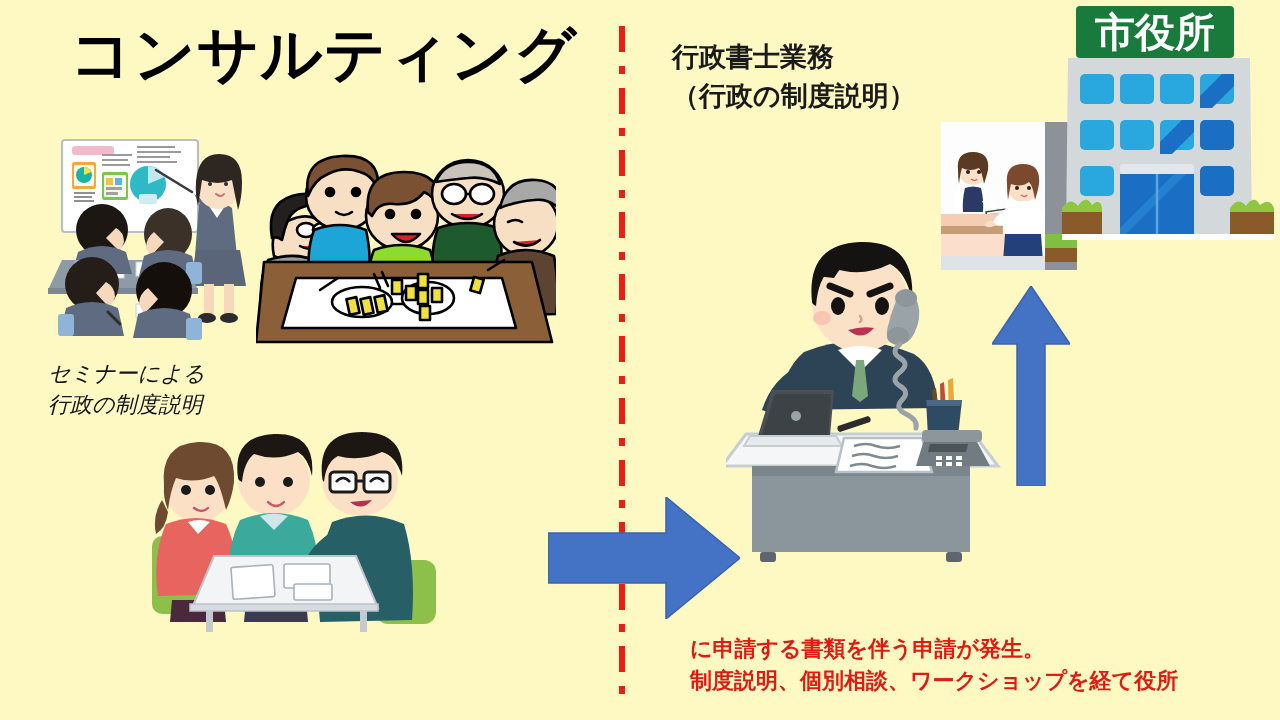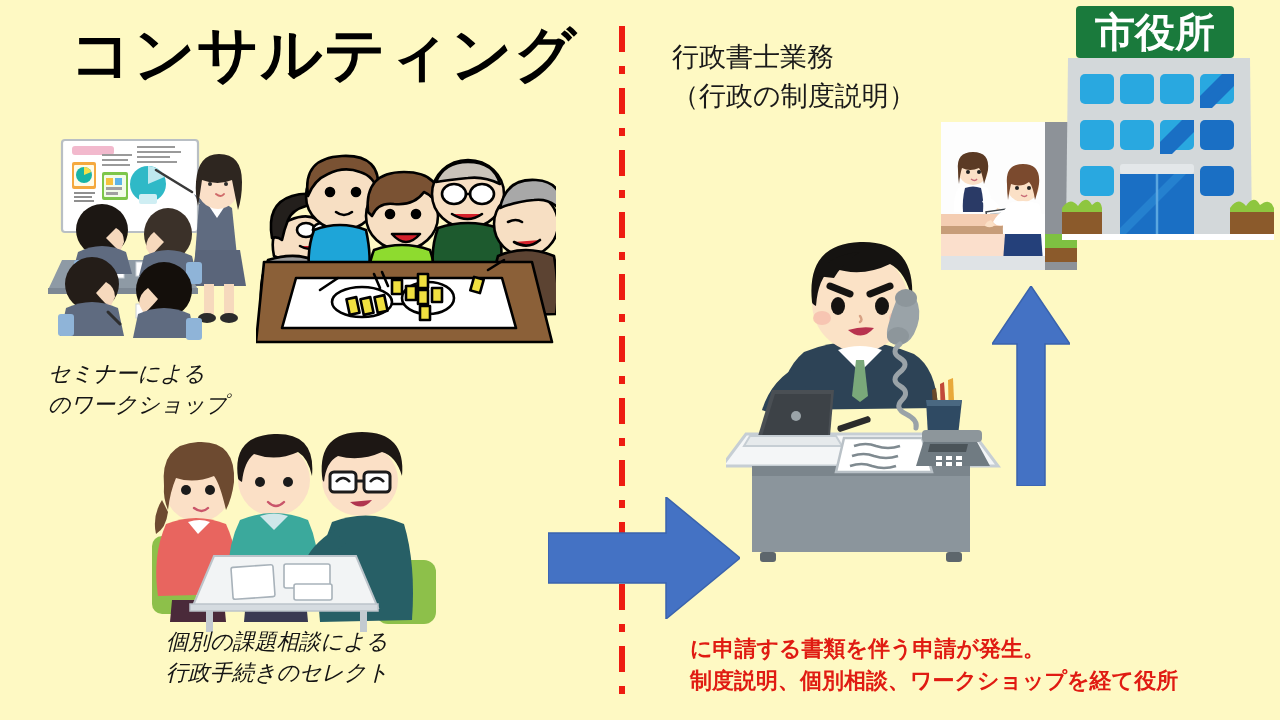--- a/index.html
+++ b/index.html
@@ -29,21 +29,21 @@
     color: #000000;
     line-height: 1.05;
     white-space: nowrap;
     font-family: "DejaVu Sans", "Liberation Sans", sans-serif;
   }
   .title-right {
     position: absolute;
     left: 672px;
     top: 38px;
     font-size: 27px;
-    font-weight: 400;
+    font-weight: 700;
     color: #1a1a1a;
     line-height: 1.45;
     white-space: nowrap;
   }
   .title-right .ln2 { display:block; }
 
   .caption {
     position: absolute;
     font-size: 22px;
     color: #141414;
@@ -566,27 +566,23 @@
   </div>
 
   <div id="arrow-up">
     <svg viewBox="0 0 78 200" xmlns="http://www.w3.org/2000/svg">
       <path d="M25 200 V58 H0 L39 0 L78 58 H53 V200 Z" fill="#4472c4" stroke="#3a63ad" stroke-width="1.5"></path>
     </svg>
   </div>
 
   <div class="caption" id="cap-seminar">
     <span class="ln">セミナーによる</span>
-    <span class="ln">のワークショップ</span>
-  </div>
-
-
-  <div class="caption" id="cap-select">
-    <span class="ln">個別の課題相談による</span>
-    <span class="ln">行政手続きのセレクト</span>
-  </div>
+    <span class="ln">行政の制度説明</span>
+  </div>
+
+
 
   <div class="red-note">
     <span class="ln">に申請する書類を伴う申請が発生。</span>
     <span class="ln">制度説明、個別相談、ワークショップを経て役所</span>
   </div>
 
 </div>
 
 </body></html>

